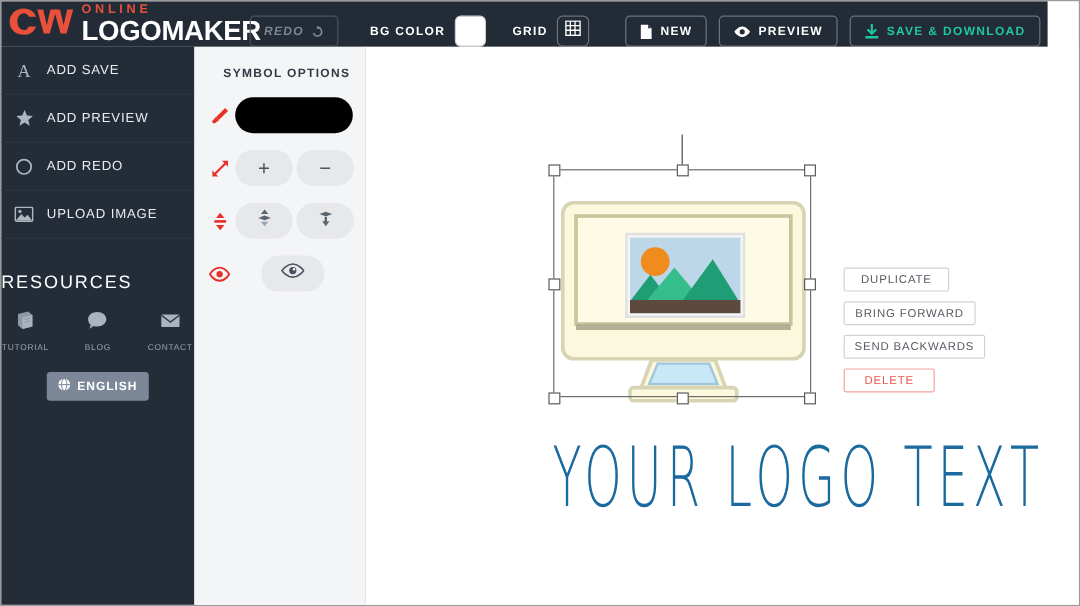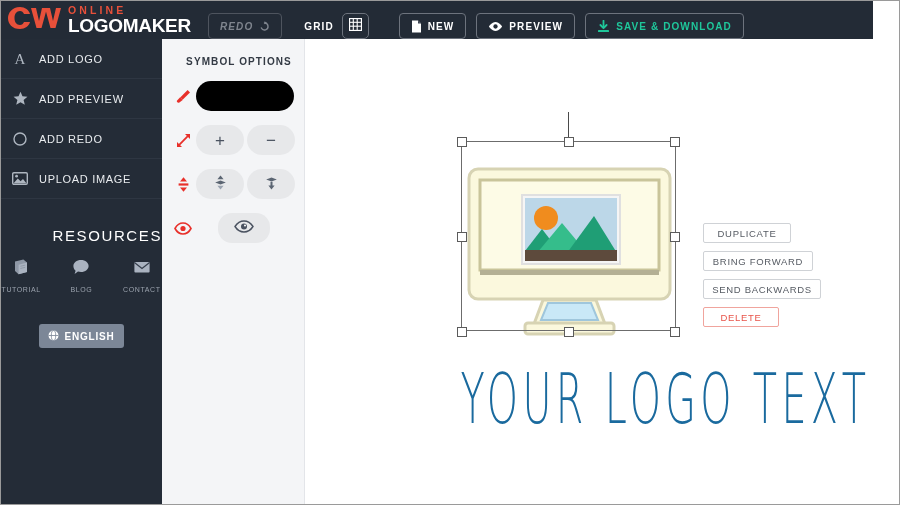--- a/index.html
+++ b/index.html
@@ -28,21 +28,21 @@
     display: flex; align-items: center;
     padding-left: 6px; width: 180px; height: 38px;
   }
   #brand-mark { flex: 0 0 auto; margin-right: 7px; }
   #brand-words { display: flex; flex-direction: column; justify-content: center; line-height: 1; }
   .brand-online {
     color: #e8503a; font-size: 10.5px; font-weight: bold;
     letter-spacing: 3.1px; margin-bottom: 1px;
   }
   .brand-logomaker {
-    color: #ffffff; font-size: 19px; font-weight: bold;
+    color: #ffffff; font-size: 23px; font-weight: bold;
     letter-spacing: -0.3px;
   }
 
   .tb-btn {
     height: 26px;
     border: 1px solid #6d737d;
     border-radius: 4px;
     background: transparent;
     color: #ffffff;
     font-size: 10px; font-weight: bold;
@@ -86,34 +86,34 @@
     height: 40px; display: flex; align-items: center;
     padding-left: 10px; gap: 10px;
     border-bottom: 1px solid #2e3642;
     cursor: pointer;
   }
   .side-item .side-label {
     color: #e9ecef; font-size: 11px; letter-spacing: 0.7px;
   }
   .side-ico { width: 18px; display: flex; justify-content: center; align-items: center; }
   #resources-title {
-    text-align: right; color: #ffffff; font-size: 15px;
+    text-align: left; color: #ffffff; font-size: 15px;
     letter-spacing: 1.6px; margin-top: 28px;
   }
   #resources-row {
     display: flex; justify-content: center; gap: 20px; margin-top: 14px;
   }
   .res-item {
     display: flex; flex-direction: column; align-items: center;
     width: 46px; cursor: pointer;
   }
   .res-item .res-label {
     color: #9aa2ad; font-size: 7px; letter-spacing: 0.6px; margin-top: 6px;
   }
-  #lang-wrap { display: flex; justify-content: center; margin-top: 31px; }
+  #lang-wrap { display: flex; justify-content: center; margin-top: 16px; }
   #lang-btn {
     background: #7c8797; border-radius: 3px;
     padding: 3px 9px; display: inline-flex; align-items: center; gap: 5px;
     cursor: pointer;
   }
   #lang-btn .lang-label {
     color: #ffffff; font-size: 10px; font-weight: bold; letter-spacing: 0.8px;
   }
 
   
@@ -220,20 +220,24 @@
     <div class="tb-btn disabled" id="btn-redo">
       <span>REDO</span>
       <span class="icon-w">
         <svg width="11" height="11" viewBox="0 0 12 12">
           <path d="M6 2.2 A3.8 3.8 0 1 1 2.6 7.6" fill="none" stroke="#7f858e" stroke-width="1.5" stroke-linecap="round"></path>
           <path d="M6 0.4 L6 3.6 L9 2.2 Z" fill="#7f858e"></path>
         </svg>
       </span>
     </div>
 
+    <div id="bgcolor-group">
+      <span class="tb-label">BG COLOR</span>
+      <span id="bgcolor-swatch"></span>
+    </div>
 
     <div id="grid-group">
       <span class="tb-label">GRID</span>
       <span id="grid-btn">
         <span>
           <svg width="13" height="13" viewBox="0 0 13 13">
             <rect x="0.5" y="0.5" width="12" height="12" fill="none" stroke="#ffffff" stroke-width="1.3"></rect>
             <line x1="4.3" y1="0.5" x2="4.3" y2="12.5" stroke="#ffffff" stroke-width="1.1"></line>
             <line x1="8.2" y1="0.5" x2="8.2" y2="12.5" stroke="#ffffff" stroke-width="1.1"></line>
             <line x1="0.5" y1="4.3" x2="12.5" y2="4.3" stroke="#ffffff" stroke-width="1.1"></line>
@@ -276,21 +280,21 @@
   </div>
 
   <div id="sidebar">
 
     <div class="side-item">
       <span class="side-ico">
         <svg width="14" height="15" viewBox="0 0 14 15">
           <text x="7" y="13" font-family="Liberation Serif, serif" font-size="15" fill="#aeb6c0" text-anchor="middle">A</text>
         </svg>
       </span>
-      <span class="side-label">ADD LOGO</span>
+      <span class="side-label">ADD SAVE</span>
     </div>
 
     <div class="side-item">
       <span class="side-ico">
         <svg width="15" height="15" viewBox="0 0 16 16">
           <path d="M8 0.7 L10.1 5.6 L15.4 6 L11.3 9.5 L12.6 14.7 L8 11.9 L3.4 14.7 L4.7 9.5 L0.6 6 L5.9 5.6 Z" fill="#aeb6c0"></path>
         </svg>
       </span>
       <span class="side-label">ADD PREVIEW</span>
     </div>

